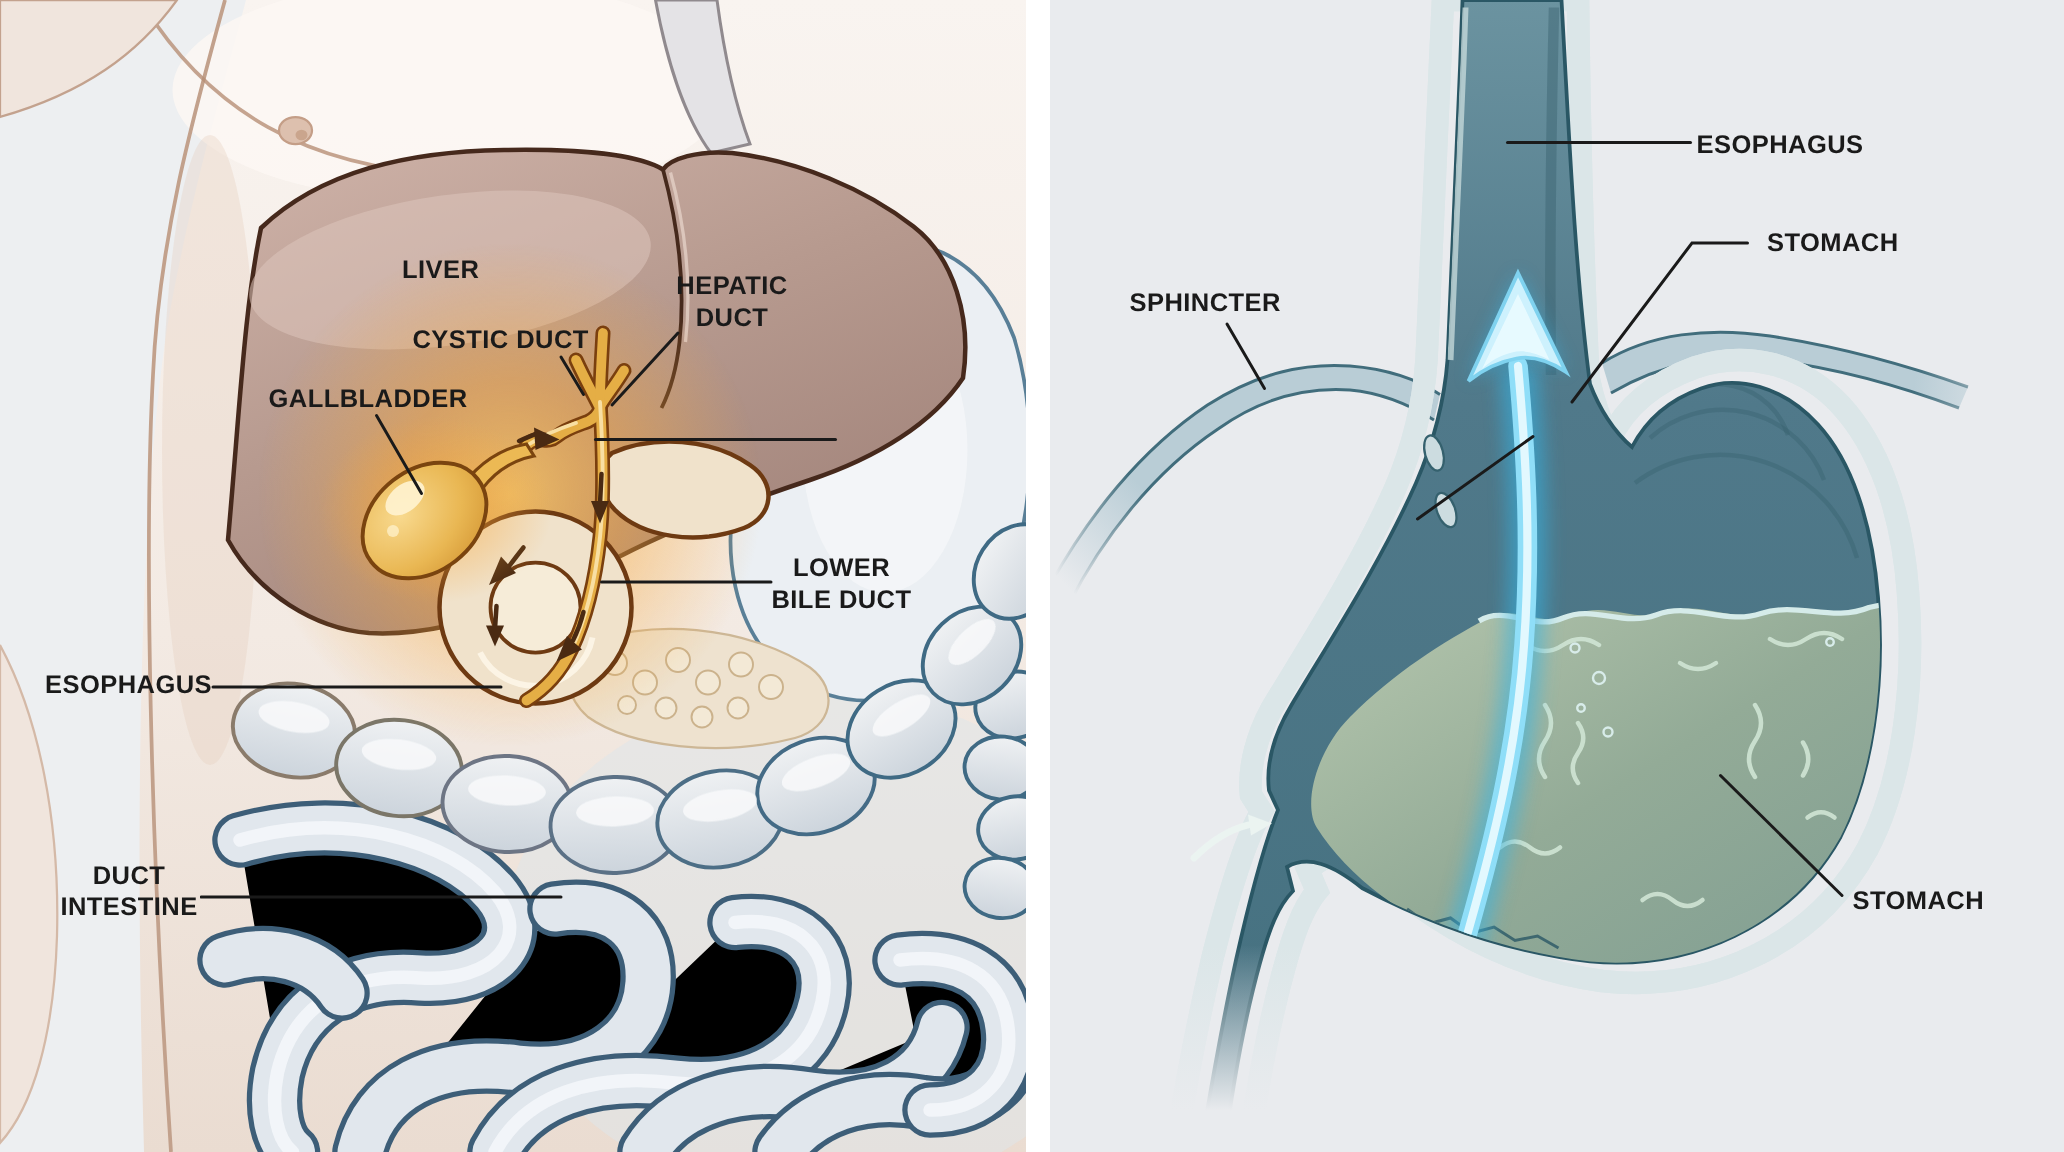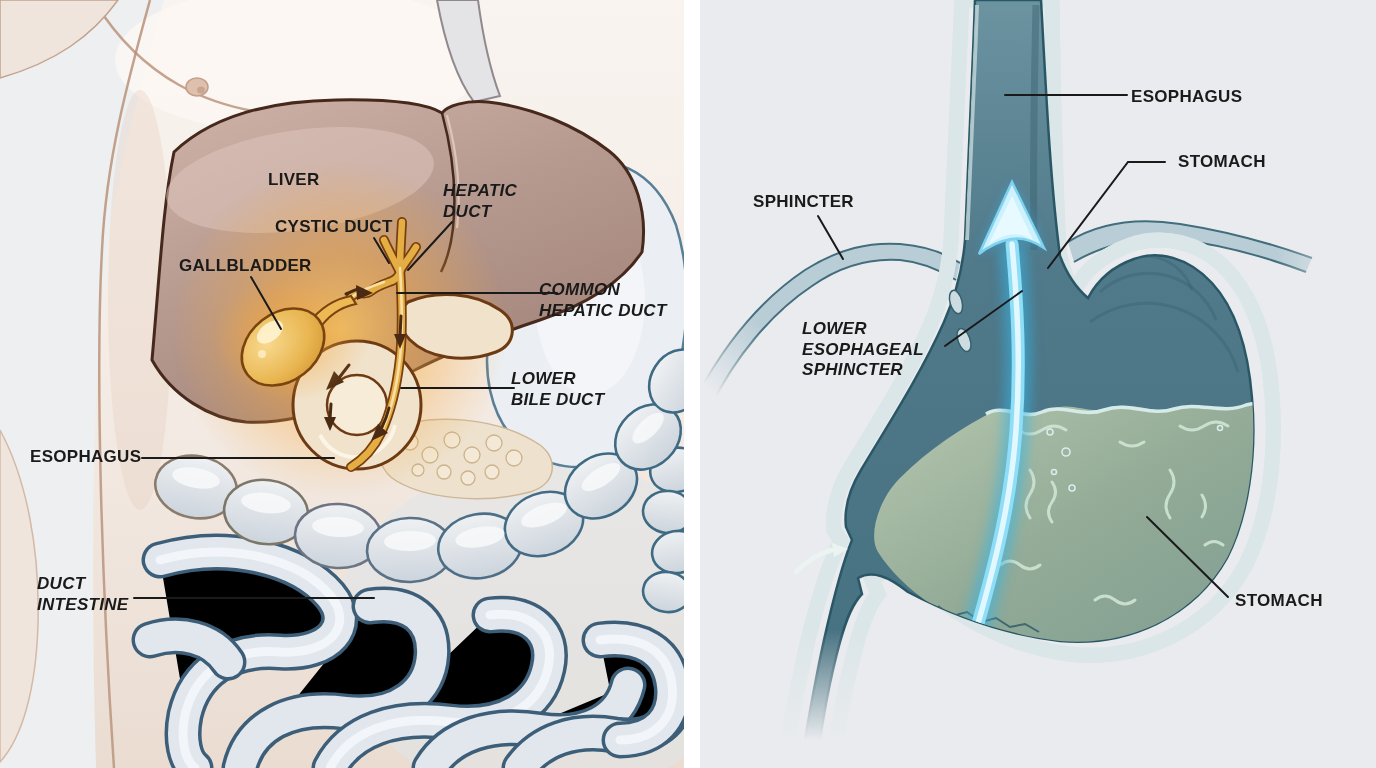--- a/index.html
+++ b/index.html
@@ -5,21 +5,21 @@
   html,body{margin:0;padding:0;background:#ffffff;}
   #stage{position:relative;width:1376px;height:768px;overflow:hidden;background:#fff;
          font-family:"Liberation Sans",sans-serif;}
   .panel{position:absolute;top:0;height:768px;}
   #left-panel{left:0;width:804px;}
   #divider{left:684px;width:16px;height:768px;position:absolute;background:#ffffff;}
   #right-panel{left:700px;width:728px;}
   .panel svg{position:absolute;left:0;top:0;}
   .lbl{position:absolute;font-weight:700;font-size:17px;line-height:1.22;color:#1a1a1a;
        letter-spacing:.3px;white-space:nowrap;}
-  .lbl.wrap{white-space:normal;text-align:left;font-style:italic;}
+  .lbl.wrap{white-space:normal;text-align:center;}
 </style>
 </head>
 <body>
 
 <div id="stage">
 
   <div id="left-panel" class="panel">
     <svg width="684" height="768" viewBox="0 0 684 768">
       <defs>
         <linearGradient id="L-skin" x1="0" y1="0" x2="0" y2="1">
@@ -224,21 +224,20 @@
         <line class="leader" x1="401" y1="388" x2="514" y2="388" stroke="#1a1a1a"></line>
         <line class="leader" x1="142" y1="458" x2="334" y2="458" stroke="#1a1a1a"></line>
         <line class="leader" x1="134" y1="598" x2="374" y2="598" stroke="#1a1a1a"></line>
       </g>
     </svg>
 
     <div class="lbl" style="left:268px;top:170px">LIVER</div>
     <div class="lbl wrap" style="left:443px;top:181px;width:90px">HEPATIC DUCT</div>
     <div class="lbl" style="left:275px;top:217px">CYSTIC DUCT</div>
     <div class="lbl" style="left:179px;top:256px">GALLBLADDER</div>
-    <div class="lbl wrap" style="left:539px;top:280px;width:132px">COMMON HEPATIC DUCT</div>
     <div class="lbl wrap" style="left:511px;top:369px;width:100px">LOWER BILE DUCT</div>
     <div class="lbl" style="left:30px;top:447px">ESOPHAGUS</div>
     <div class="lbl wrap" style="left:37px;top:574px;width:98px">DUCT INTESTINE</div>
   </div>
 
   <div id="divider"></div>
 
   <div id="right-panel" class="panel">
     <svg width="676" height="768" viewBox="0 0 676 768">
       <defs>
@@ -382,16 +381,15 @@
         <polyline class="leader2" points="465,162 428,162 348,268" stroke="#1a1a1a"></polyline>
         <line class="leader2" x1="118" y1="216" x2="143" y2="259" stroke="#1a1a1a"></line>
         <line class="leader2" x1="245" y1="346" x2="322" y2="291" stroke="#1a1a1a"></line>
         <line class="leader2" x1="447" y1="517" x2="528" y2="597" stroke="#1a1a1a"></line>
       </g>
     </svg>
 
     <div class="lbl" style="left:431px;top:87px">ESOPHAGUS</div>
     <div class="lbl" style="left:478px;top:152px">STOMACH</div>
     <div class="lbl" style="left:53px;top:192px">SPHINCTER</div>
-    <div class="lbl wrap" style="left:102px;top:319px;width:132px">LOWER ESOPHAGEAL SPHINCTER</div>
     <div class="lbl" style="left:535px;top:591px">STOMACH</div>
   </div>
 </div>
 
 </body></html>

